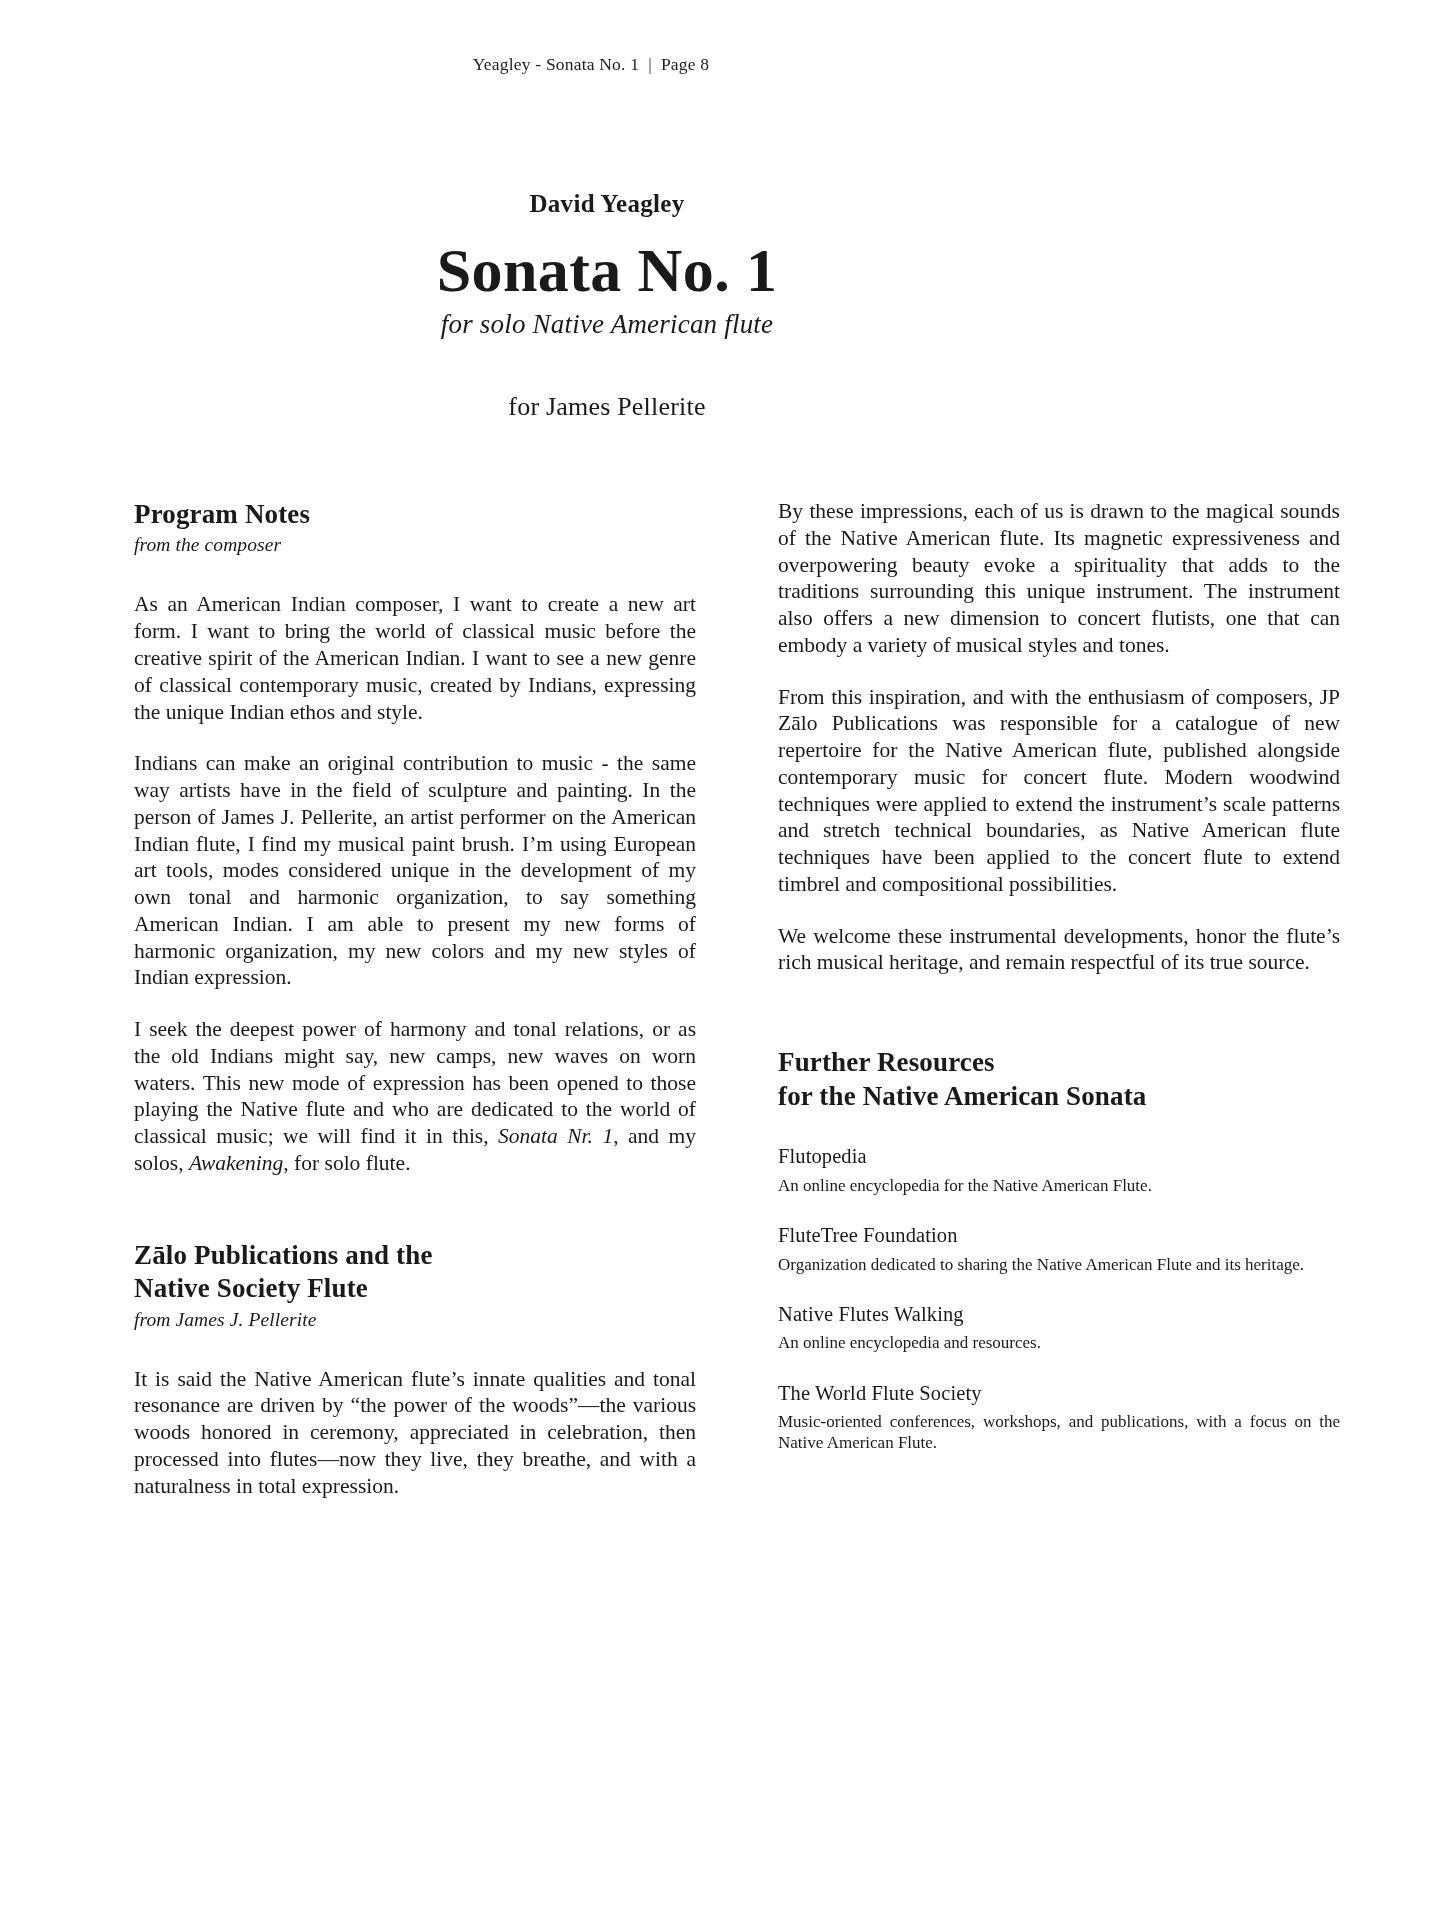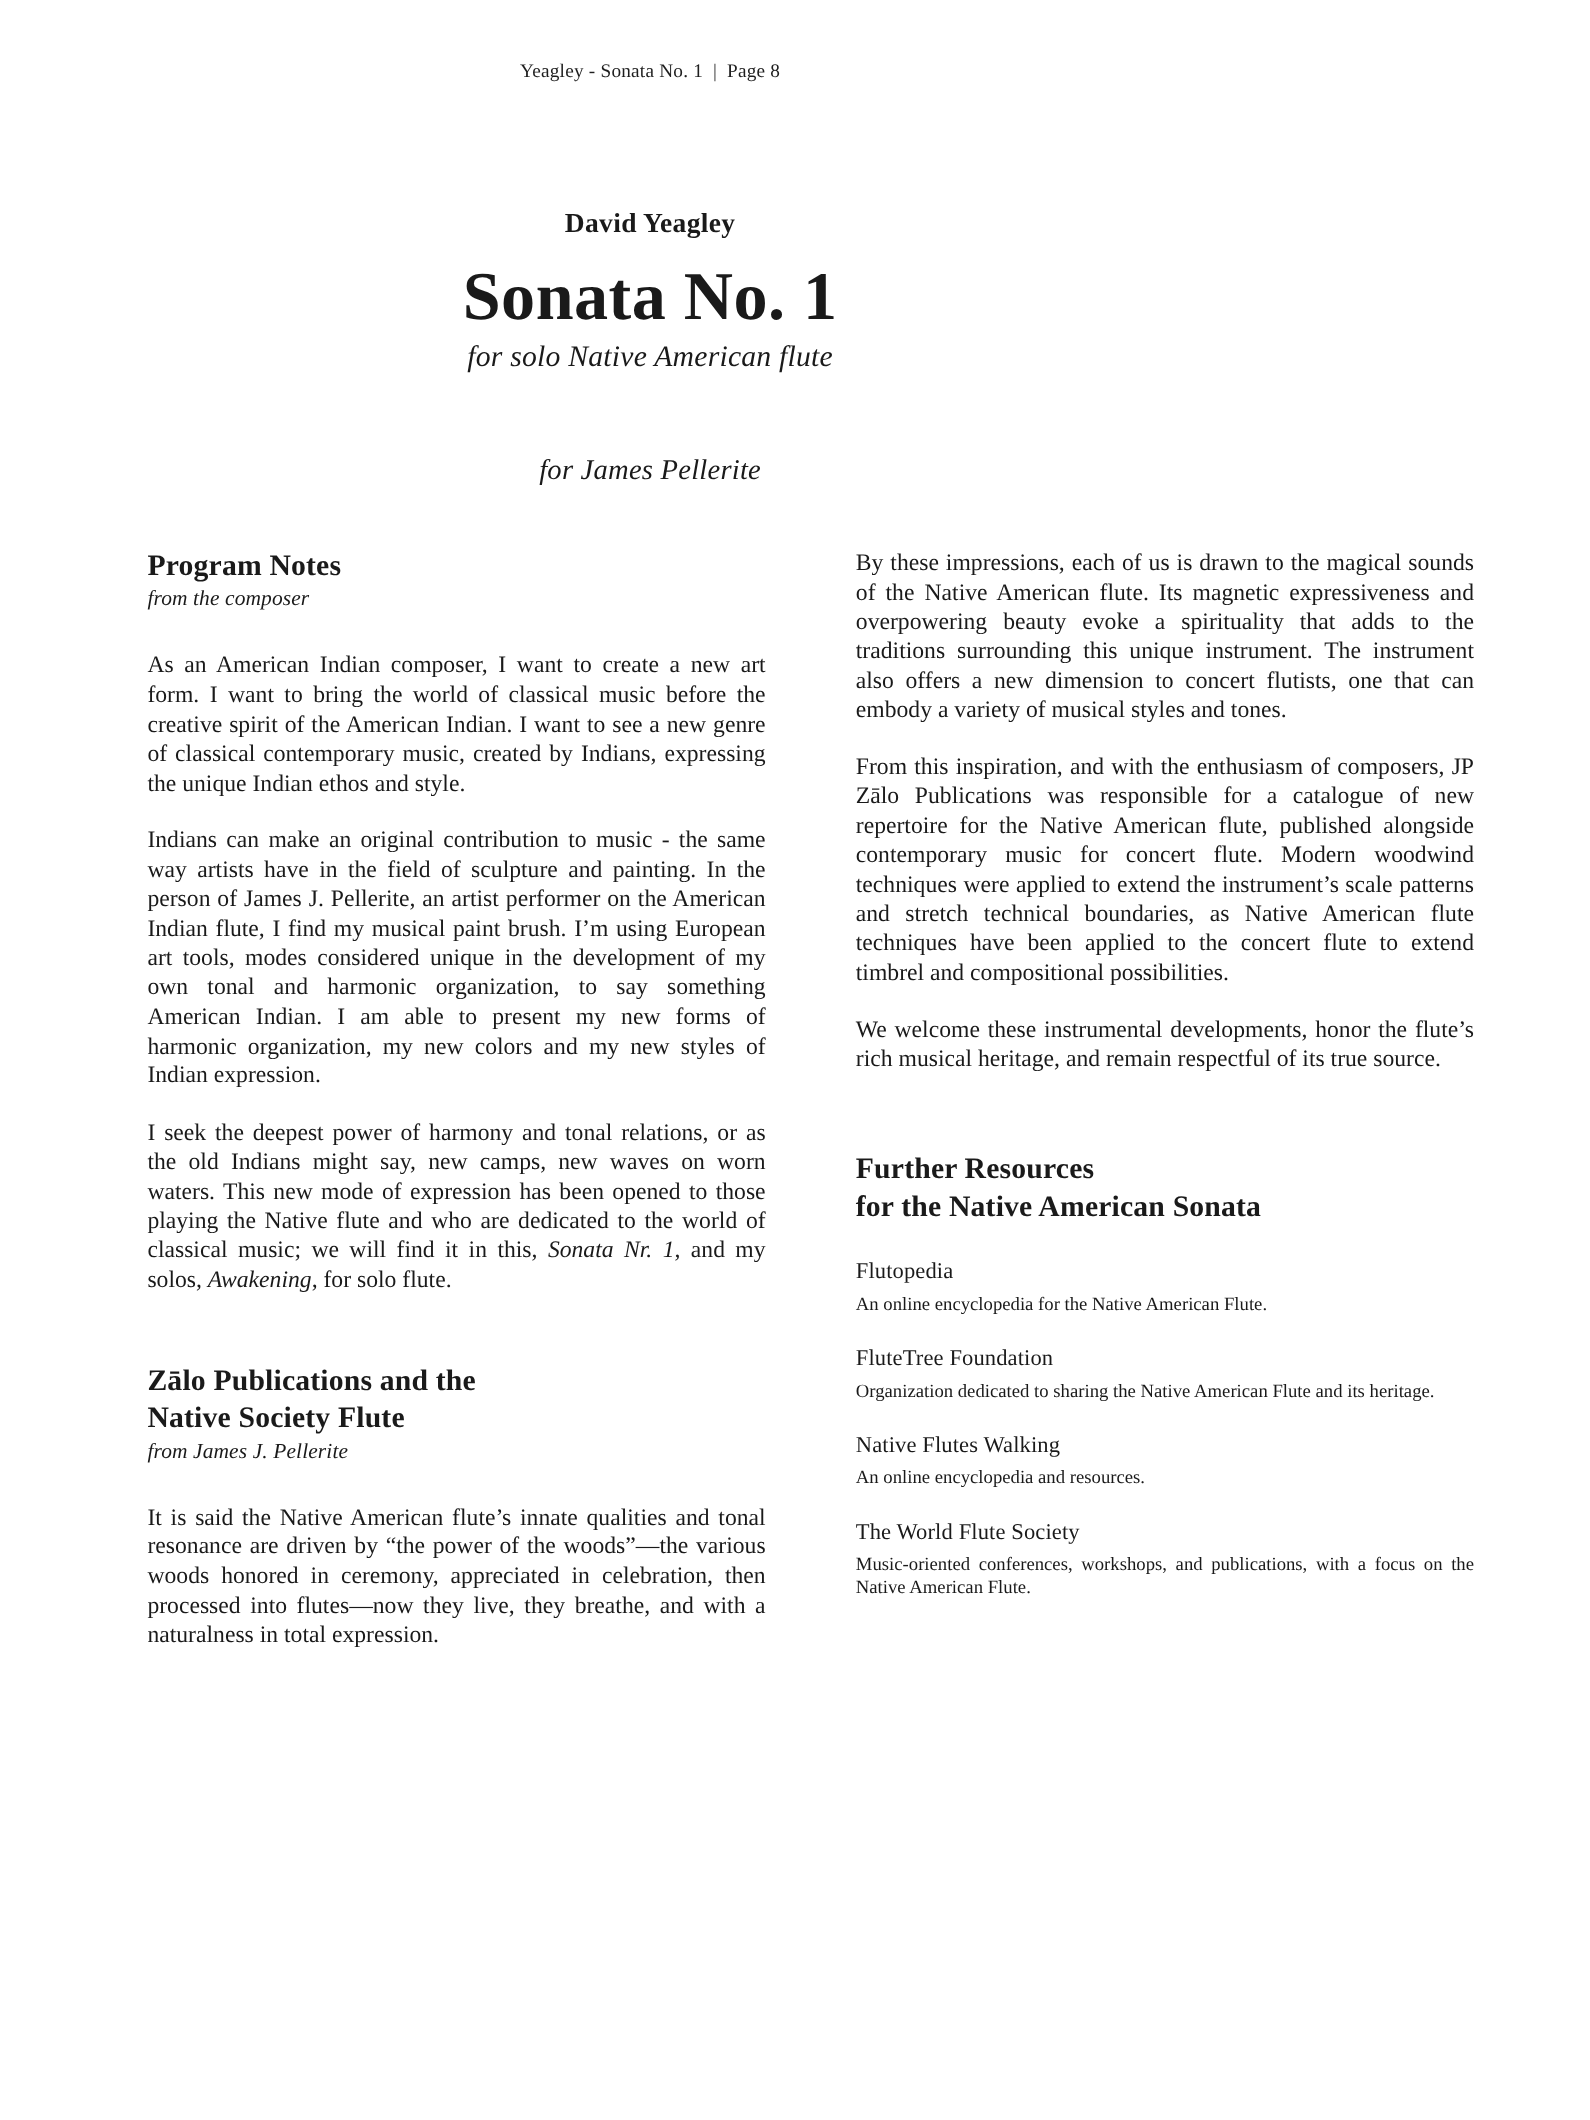--- a/index.html
+++ b/index.html
@@ -38,21 +38,21 @@
   .running-header .sep {
     display: inline-block;
     padding: 0 9px;
     color: #333;
   }
 
   
   .title-block {
     position: absolute;
     top: 190px;
-    left: 0;
+    left: 16px;
     width: 100%;
     text-align: center;
   }
   .composer-name {
     font-size: 25px;
     font-weight: bold;
     letter-spacing: 0.3px;
     line-height: 1.1;
   }
   .work-title {
@@ -64,22 +64,21 @@
     text-align: center;
   }
   .work-subtitle {
     font-size: 27px;
     font-style: italic;
     margin-top: 6px;
     letter-spacing: 0.2px;
   }
   .dedication {
     font-size: 26px;
-    font-style: italic;
-    margin-top: 72px;
+    margin-top: 52px;
     letter-spacing: 0.2px;
   }
 
   
   .columns {
     position: absolute;
     top: 498px;
     left: 134px;
     width: 1207px;
     display: flex;

